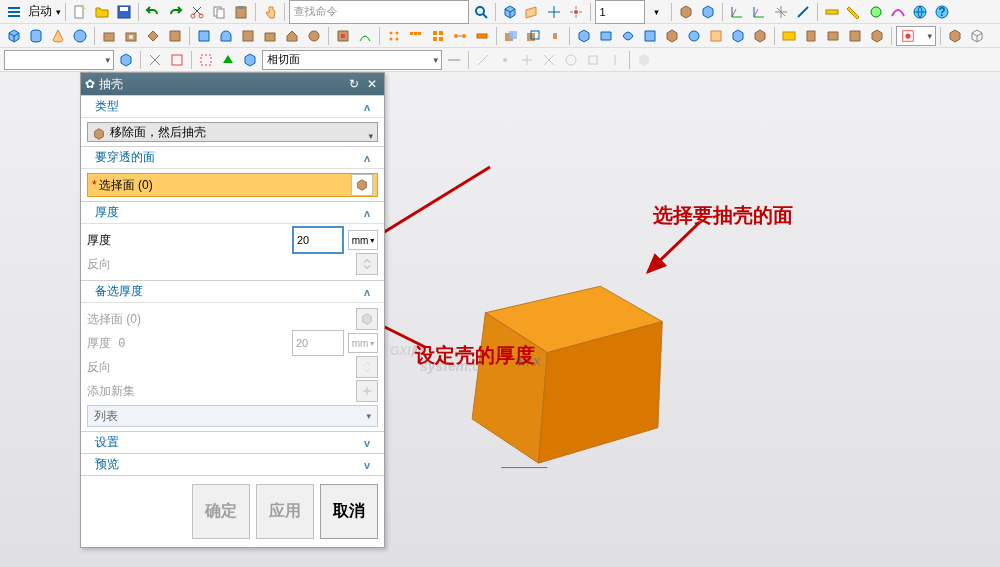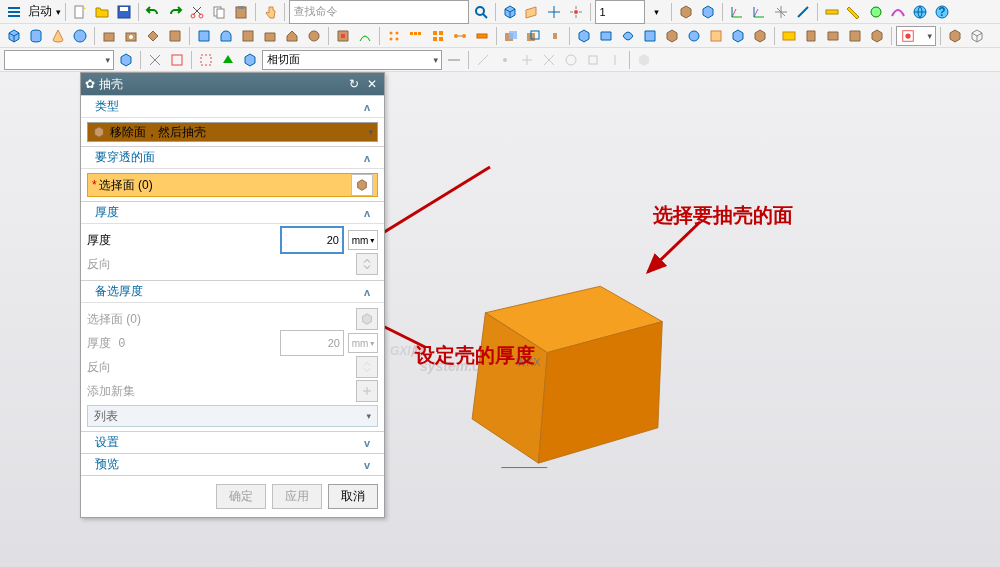--- a/index.html
+++ b/index.html
@@ -16,33 +16,33 @@
 .dlg-title{height:22px;background:linear-gradient(#5a7a8a,#4a6a7a);color:#fff;display:flex;align-items:center;padding:0 4px;font-size:12px;}
 .dlg-title .gear{margin-right:4px;}
 .dlg-title .sp{flex:1;}
 .dlg-title .ti{width:16px;height:16px;display:flex;align-items:center;justify-content:center;cursor:pointer;margin-left:2px;}
 .section-hdr{height:22px;background:#fff;color:#0066a0;display:flex;align-items:center;padding:0 14px;border-top:1px solid #d0d0d0;cursor:pointer;}
 .section-hdr .sp{flex:1;}
 .chev{color:#5a8aaa;font-size:11px;font-weight:bold;}
 .section-body{padding:4px 6px;border-top:1px solid #e0e0e0;}
 .field-row{display:flex;align-items:center;height:24px;gap:4px;}
 .field-row.disabled{color:#a0a0a0;}
-.combo-f{flex:1;height:20px;border:1px solid #a0a0a0;background:#a16207;display:flex;align-items:center;padding:0 4px;position:relative;}
+.combo-f{flex:1;height:20px;border:1px solid #a0a0a0;background:#e5e5e5;display:flex;align-items:flex-end;padding:0 4px;position:relative;}
 .combo-f::after{content:"▾";position:absolute;right:4px;color:#555;font-size:9px;}
 .sel-face{height:24px;background:#ffcc66;border:1px solid #e0a020;display:flex;align-items:center;padding:0 4px;}
 .sel-face .sp{flex:1;}
 .sq-btn{width:22px;height:22px;border:1px solid #c0c0c0;background:#f0f0f0;display:flex;align-items:center;justify-content:center;cursor:pointer;}
-.num-in{width:64px;height:20px;border:2px solid #4a90d0;background:#fff;text-align:right;padding:12px 3px;font-size:11px;}
+.num-in{width:52px;height:20px;border:2px solid #4a90d0;background:#fff;padding:12px 3px;font-size:11px;}
 .num-in.dis{border:1px solid #c0c0c0;color:#a0a0a0;}
 .unit{width:30px;height:20px;border:1px solid #c0c0c0;background:#fff;display:flex;align-items:center;justify-content:center;font-size:10px;position:relative;}
 .unit::after{content:"▾";margin-left:2px;font-size:8px;}
 .list-row{height:22px;background:#f0f4f8;border:1px solid #c0d0d8;display:flex;align-items:center;padding:0 6px;color:#666;margin-top:2px;position:relative;}
 .list-row::after{content:"▾";position:absolute;right:6px;font-size:9px;}
 .btn-row{padding:8px 6px;display:flex;justify-content:flex-end;gap:6px;border-top:1px solid #d0d0d0;}
-.btn{padding:3px 12px;border:1px solid #a0a0a0;background:#f0f0f0;cursor:pointer;font-size:12px;}
+.btn{padding:16px 12px;border:1px solid #a0a0a0;background:#f0f0f0;cursor:pointer;font-size:16px;font-weight:bold;}
 .btn.dis{color:#a0a0a0;border-color:#c0c0c0;}
 .cube{position:absolute;left:450px;top:170px;width:230px;height:230px;}
 .annot{position:absolute;color:#c00000;font-size:20px;font-weight:bold;font-family:SimSun,serif;}
 .arrow-line{position:absolute;pointer-events:none;}
 .watermark{position:absolute;color:rgba(180,180,180,0.4);font-size:36px;font-weight:bold;font-style:italic;left:390px;top:250px;}
 .watermark small{font-size:14px;display:block;margin-top:-6px;}
 </style>
 </head>
 <body>
 

